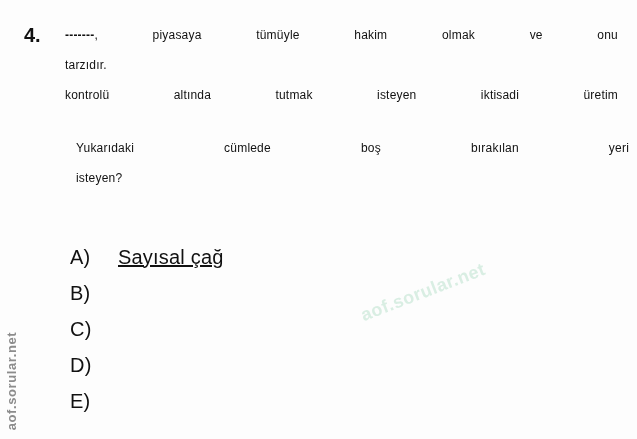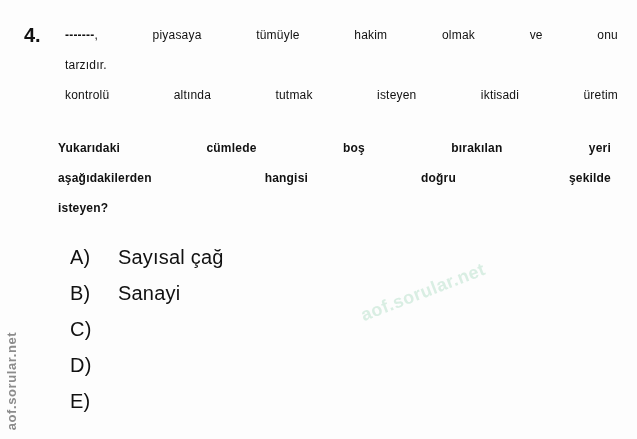--- a/index.html
+++ b/index.html
@@ -27,30 +27,30 @@
   .line{
     font-size:12px;line-height:30px;white-space:nowrap;
     letter-spacing:0.2px;
   }
   .just{
     white-space:normal;
     text-align:justify;
     text-align-last:justify;
     -moz-text-align-last:justify;
   }
-  .bold-block{position:absolute;left:58px;top:133px;width:553px;font-weight:bold;}
+  .bold-block{position:absolute;left:76px;top:133px;width:553px;font-weight:normal;}
   .dashes{font-weight:bold;}
   
   .options{position:absolute;left:70px;top:239px;width:420px;}
   .opt-row{
     display:flex;align-items:center;height:36px;
     font-size:20px;letter-spacing:0.2px;cursor:default;
   }
   .opt-letter{width:48px;flex:0 0 48px;}
-  .opt-text{flex:1;}
+  .opt-text{flex:1;text-decoration:underline;}
   
   .wm-left{
     position:absolute;left:-38px;top:373px;width:100px;height:16px;
     transform:rotate(-90deg);transform-origin:center center;
     font-size:13px;font-weight:bold;letter-spacing:0.6px;
     color:var(--wm-gray);text-align:center;line-height:16px;
     user-select:none;
   }
   .wm-diag{
     position:absolute;left:353px;top:281px;width:140px;height:22px;
@@ -68,32 +68,30 @@
   <div class="qnum">4.</div>
 
   <div class="textcol">
     <div class="line just"><span class="dashes">-------</span><span>, piyasaya tümüyle hakim olmak ve onu</span></div>
     <div class="line">tarzıdır.</div>
     <div class="line just">kontrolü altında tutmak isteyen iktisadi üretim</div>
   </div>
 
   <div class="bold-block">
     <div class="line just">Yukarıdaki cümlede boş bırakılan yeri</div>
-    <div class="line just">aşağıdakilerden hangisi doğru şekilde</div>
     <div class="line">isteyen?</div>
   </div>
 
   <div class="options">
     <div class="opt-row">
       <span class="opt-letter">A)</span>
       <span class="opt-text">Sayısal çağ</span>
     </div>
     <div class="opt-row">
       <span class="opt-letter">B)</span>
-      <span class="opt-text">Sanayi</span>
     </div>
     <div class="opt-row">
       <span class="opt-letter">C)</span>
     </div>
     <div class="opt-row">
       <span class="opt-letter">D)</span>
     </div>
     <div class="opt-row">
       <span class="opt-letter">E)</span>
     </div>

